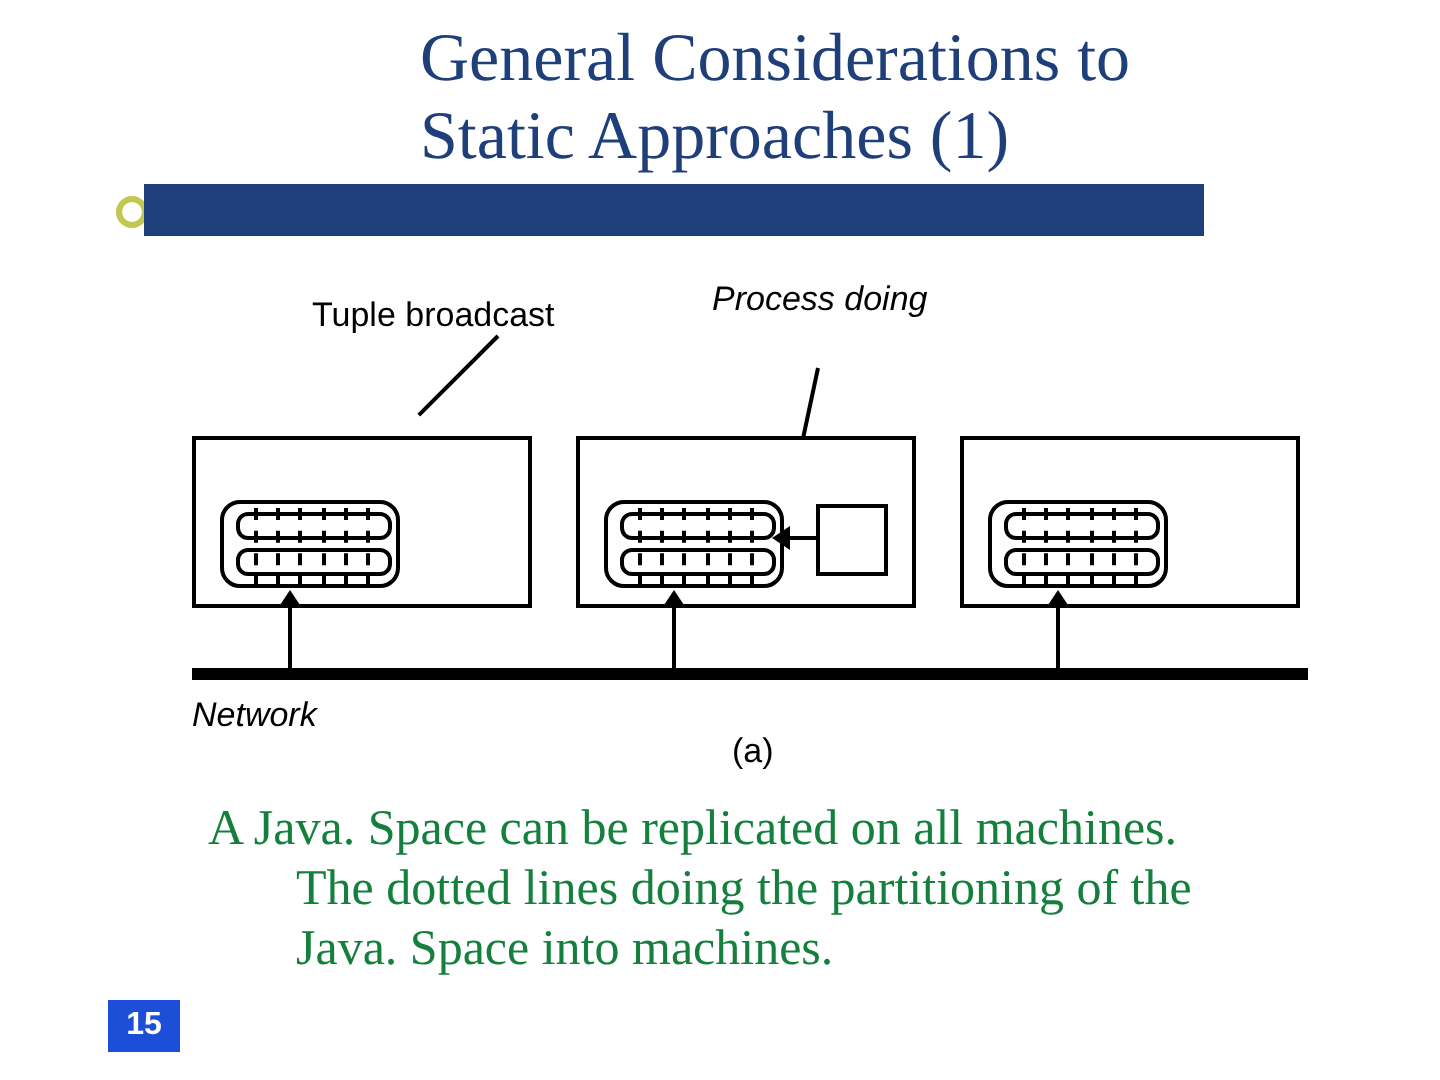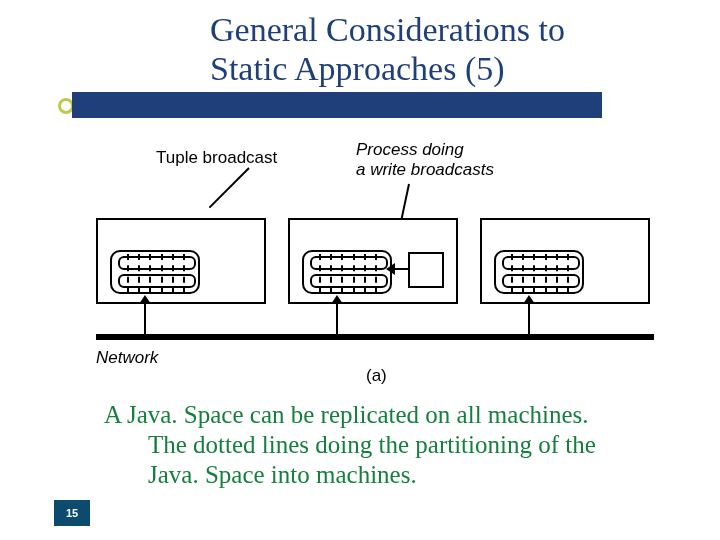--- a/index.html
+++ b/index.html
@@ -132,52 +132,51 @@
     top: 400px; left: 104px; width: 580px;
     font-size: 25px;
     color: #15803d;
     line-height: 1.2;
   }
   .body-text .indent { padding-left: 44px; display: block; }
   .pagenum {
     position: absolute;
     left: 54px; bottom: 14px;
     width: 36px; height: 26px;
-    background: #0c4a6e;
+    background: #1d4ed8;
     color: #fff;
     font-family: Arial, Helvetica, sans-serif;
-    font-size: 11px; font-weight: bold;
+    font-size: 16px; font-weight: bold;
     text-align: center;
     line-height: 26px;
   }
   .pointer {
     position: absolute;
     width: 2px;
     background: #000;
   }
   .pointer.p1 { left: 152px; top: 20px; height: 56px; transform: rotate(45deg); transform-origin: top; }
   .pointer.p2 { left: 312px; top: 36px; height: 40px; transform: rotate(12deg); transform-origin: top; }
 </style>
 </head>
 <body>
 
 <div class="title">
   <span>General Considerations to</span><br>
-  <span>Static Approaches (5)</span>
+  <span>Static Approaches (1)</span>
 </div>
 
 <div class="bullet"></div>
 <div class="underline"></div>
 
 <div class="figure">
 
   <div class="flabel" style="left:60px; top:0;">Tuple broadcast</div>
   <div class="flabel" style="left:260px; top:-8px;font-style:italic;">
     <span>Process doing</span><br>
-    <span>a write broadcasts</span>
   </div>
 
   <div class="pointer p1"></div>
   <div class="pointer p2"></div>
 
   <div class="machine m1">
     <div class="tuplespace">
       <div class="row r1"></div>
         <div class="row r2"></div>
       <div class="dashes">

